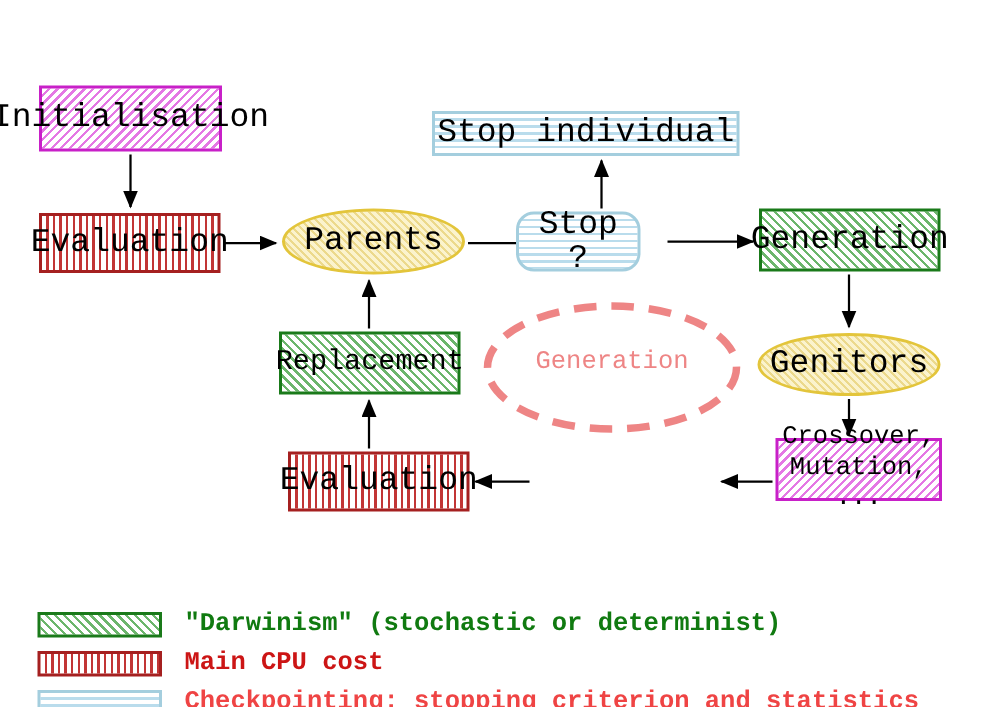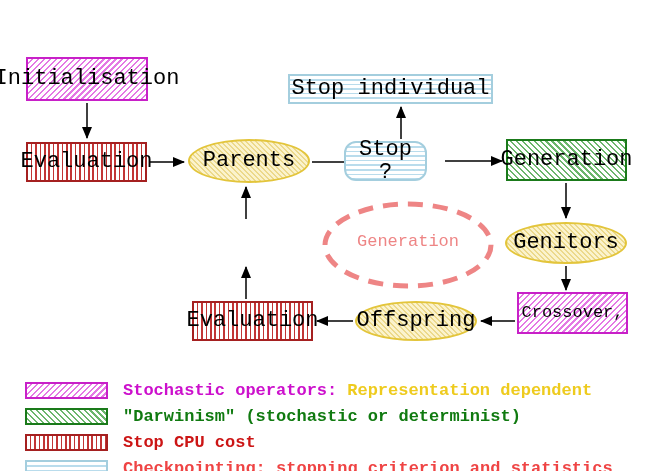--- a/index.html
+++ b/index.html
@@ -80,49 +80,45 @@
   <div class="node stripe-red" style="left:26px;top:106px;width:121px;height:40px;">Evaluation</div>
 
   <div class="node ellipse-yellow" style="left:188px;top:103px;width:122px;height:44px;">Parents</div>
 
   <div class="node stripe-cyan" style="left:288px;top:38px;width:205px;height:30px;">Stop individual</div>
 
   <div class="node stripe-cyan" style="left:344px;top:105px;width:83px;height:40px;border-radius:12px;">Stop ?</div>
 
   <div class="node hatch-green" style="left:506px;top:103px;width:121px;height:42px;">Generation</div>
 
+  <div class="node hatch-green" style="left:186px;top:185px;width:121px;height:42px;font-size:19px;">Replacement</div>
 
   <div class="generation-label">Generation</div>
 
   <div class="node ellipse-yellow" style="left:505px;top:186px;width:122px;height:42px;">Genitors</div>
 
   <div class="node stripe-red" style="left:192px;top:265px;width:121px;height:40px;">Evaluation</div>
 
-  <div class="node ellipse-yellow" style="left:355px;top:265px;width:122px;height:40px;">Offspring</div>
 
   <div class="node hatch-magenta two-line" style="left:517px;top:256px;width:111px;height:42px;">
     <div>
       <div>Crossover,</div>
+      <div>Mutation, ...</div>
     </div>
   </div>
 
-  <div class="legend-row" style="top:345px;">
-    <div class="legend-swatch hatch-magenta"></div>
-    <span class="legend-text t-magenta">Stochastic operators:</span>
-    <span class="legend-text t-gold">Representation dependent</span>
-  </div>
 
   <div class="legend-row" style="top:371px;">
     <div class="legend-swatch hatch-green"></div>
     <span class="legend-text t-green">"Darwinism" (stochastic or determinist)</span>
   </div>
 
   <div class="legend-row" style="top:397px;">
     <div class="legend-swatch stripe-red"></div>
-    <span class="legend-text t-red">Stop CPU cost</span>
+    <span class="legend-text t-red">Main CPU cost</span>
   </div>
 
   <div class="legend-row" style="top:423px;">
     <div class="legend-swatch stripe-cyan"></div>
     <span class="legend-text t-cyan">Checkpointing: stopping criterion and statistics</span>
   </div>
 
 </div>
 
 </body></html>

